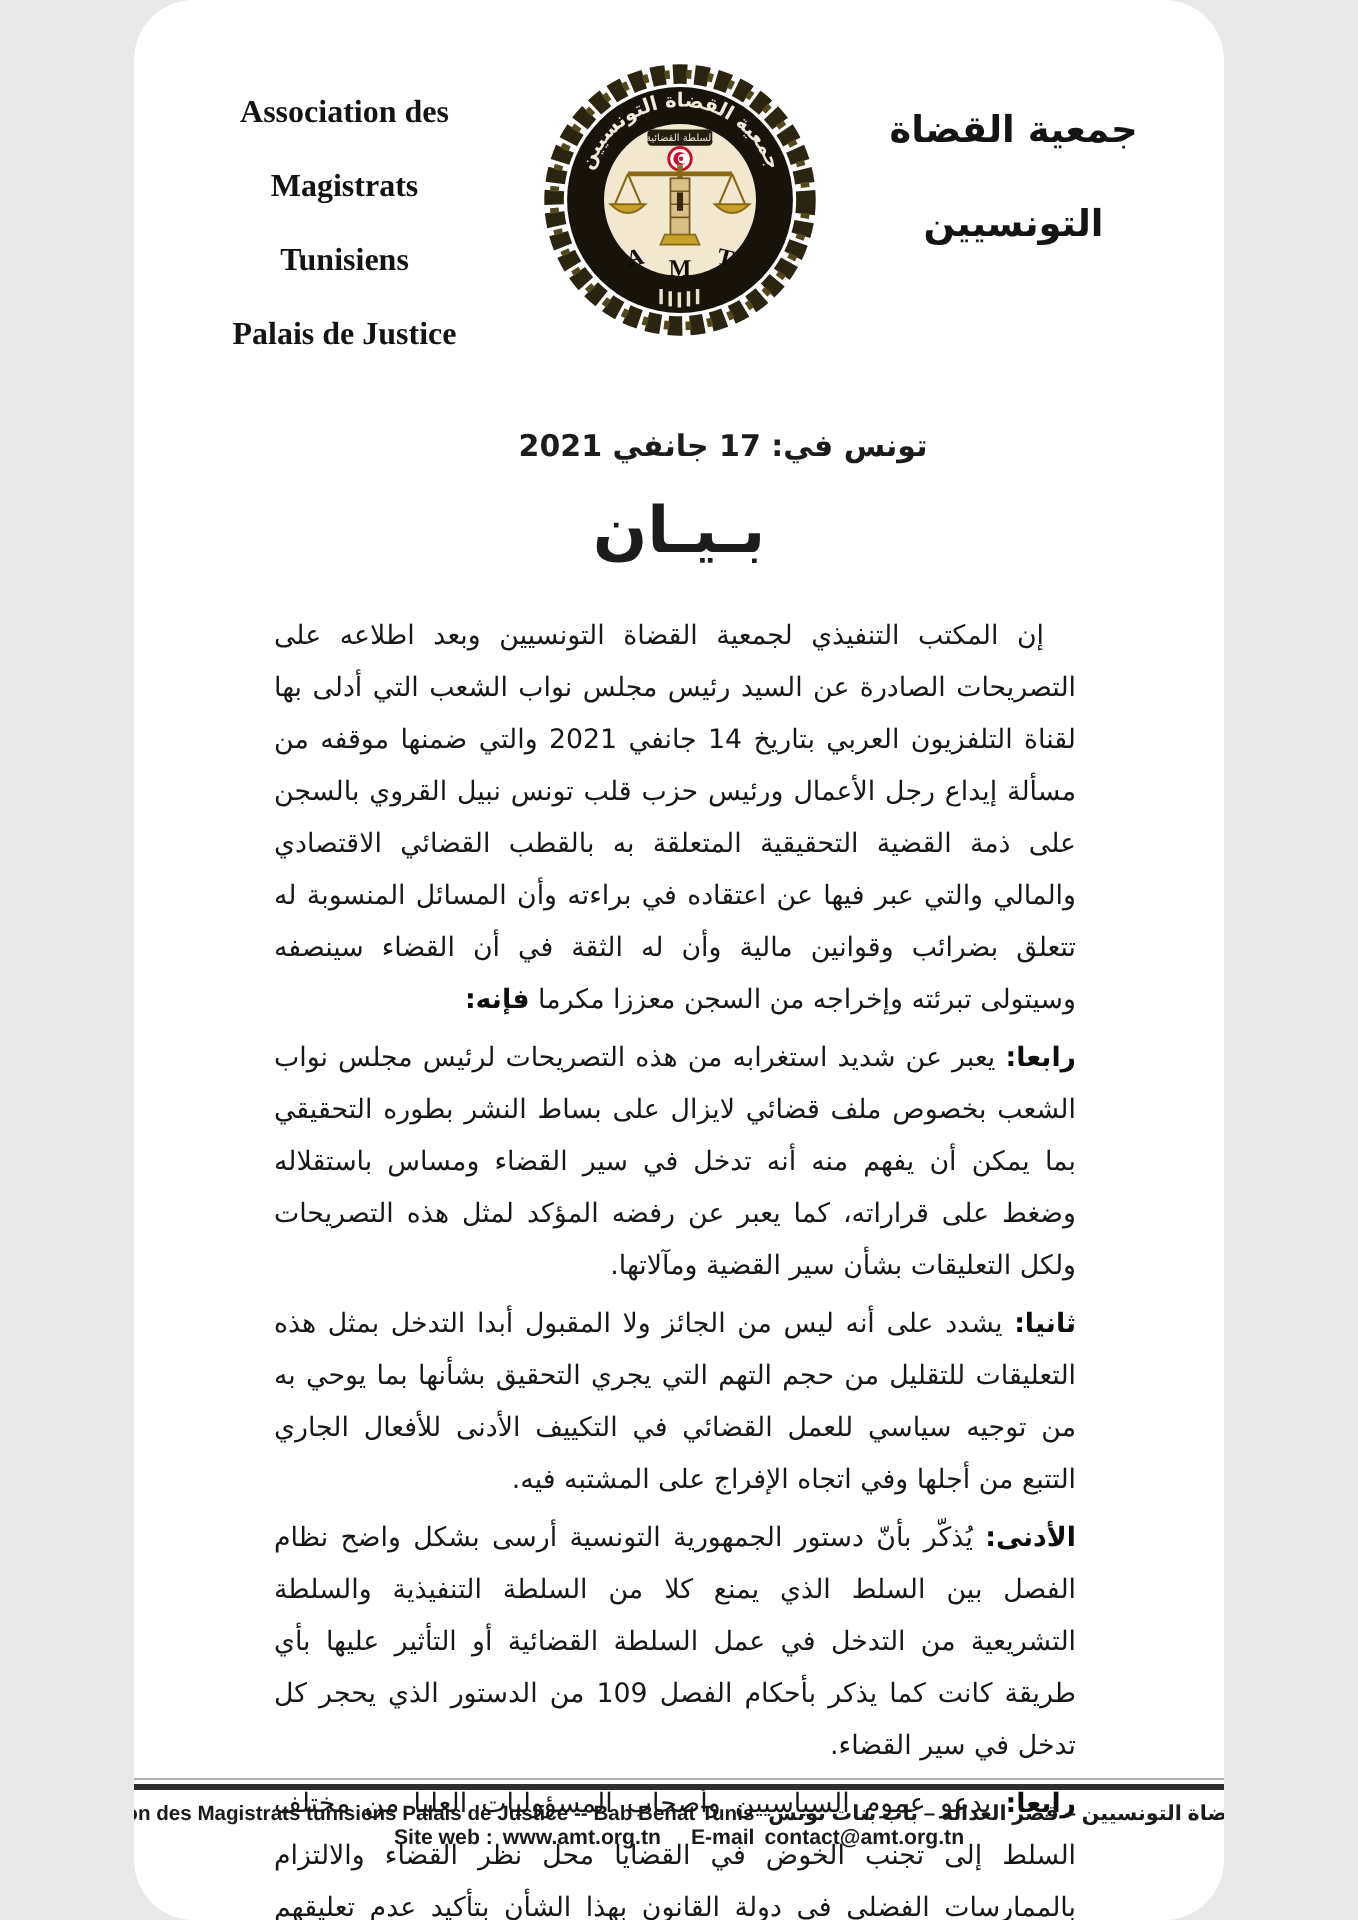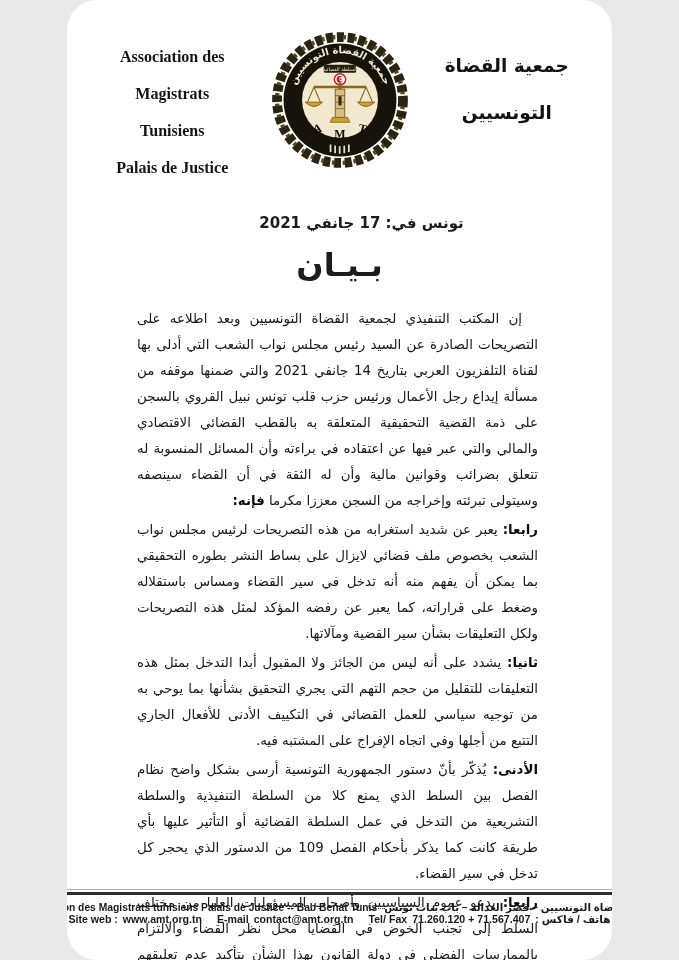--- a/index.html
+++ b/index.html
@@ -166,21 +166,16 @@
     </div>
     <div class="f-line2">
       <span class="f-seg">
         <span>Site web :</span>
         <span>www.amt.org.tn</span>
       </span>
       <span class="f-seg">
         <span>E-mail</span>
         <span>contact@amt.org.tn</span>
       </span>
-      <span class="f-seg">
-        <span>Tel/ Fax</span>
-        <span>71.260.120 + 71.567.407</span>
-        <span dir="rtl">هاتف / فاكس :</span>
-      </span>
     </div>
   </footer>
 
 </div>
 
 </body></html>

